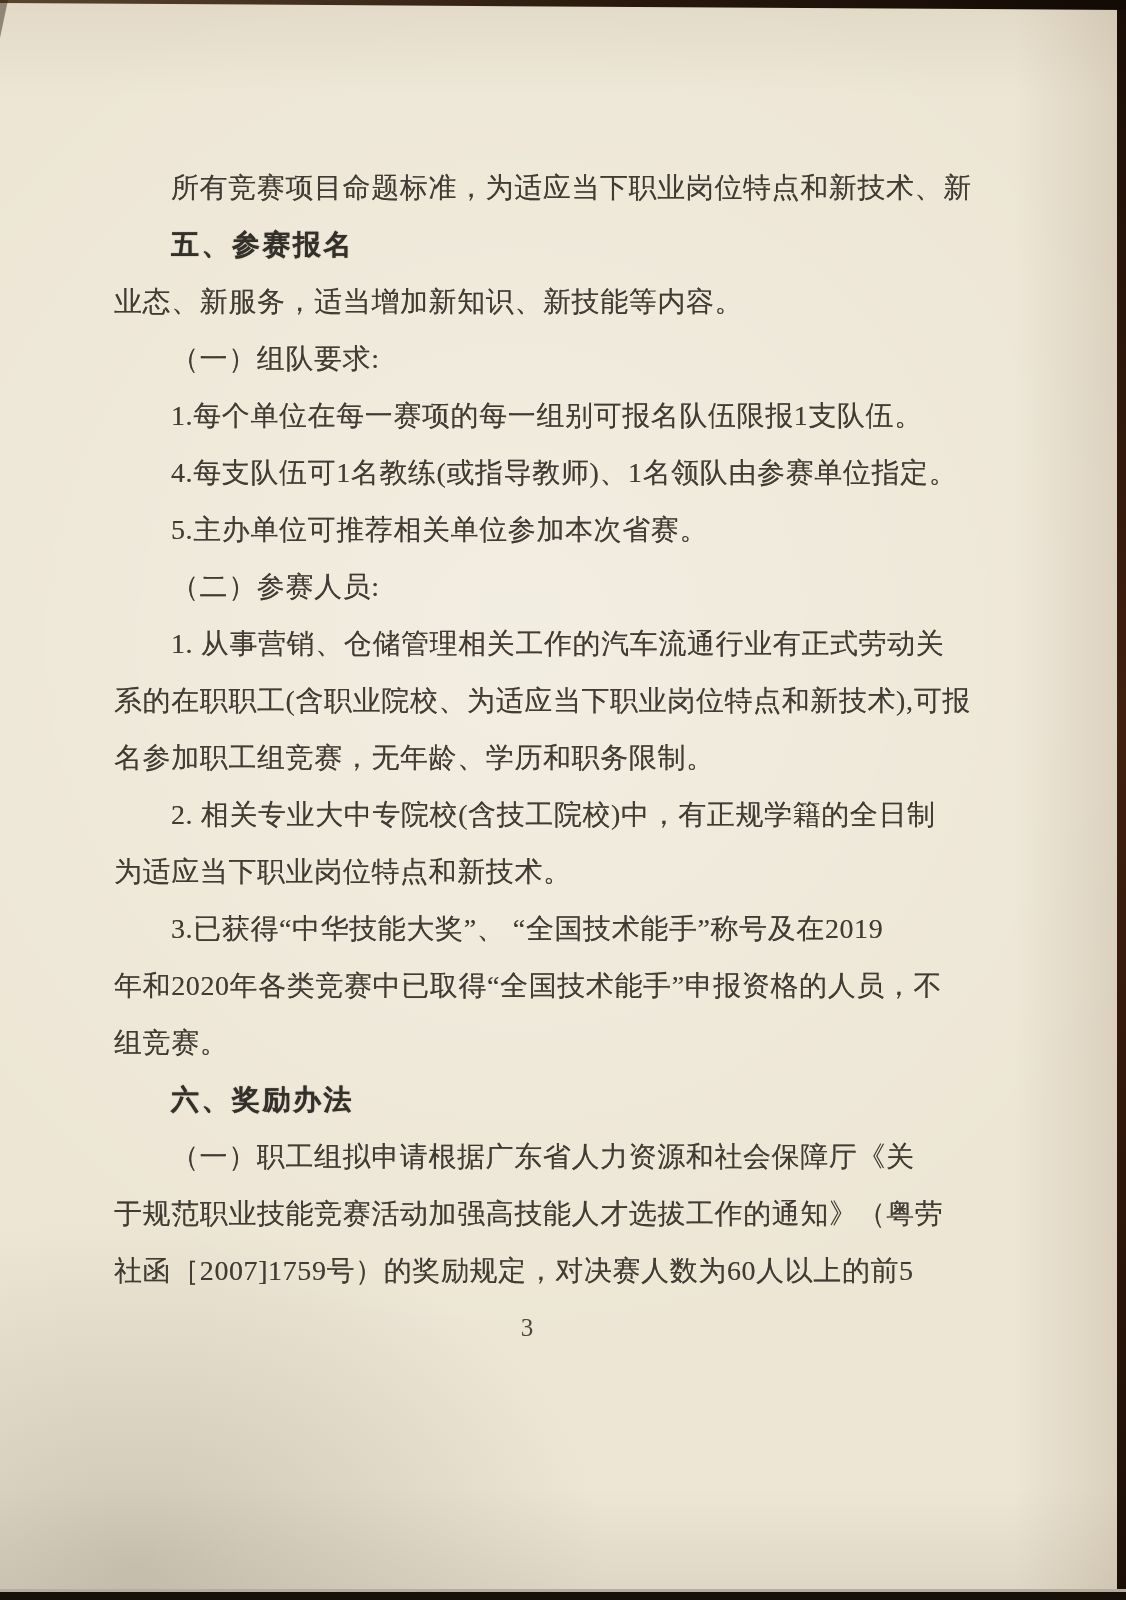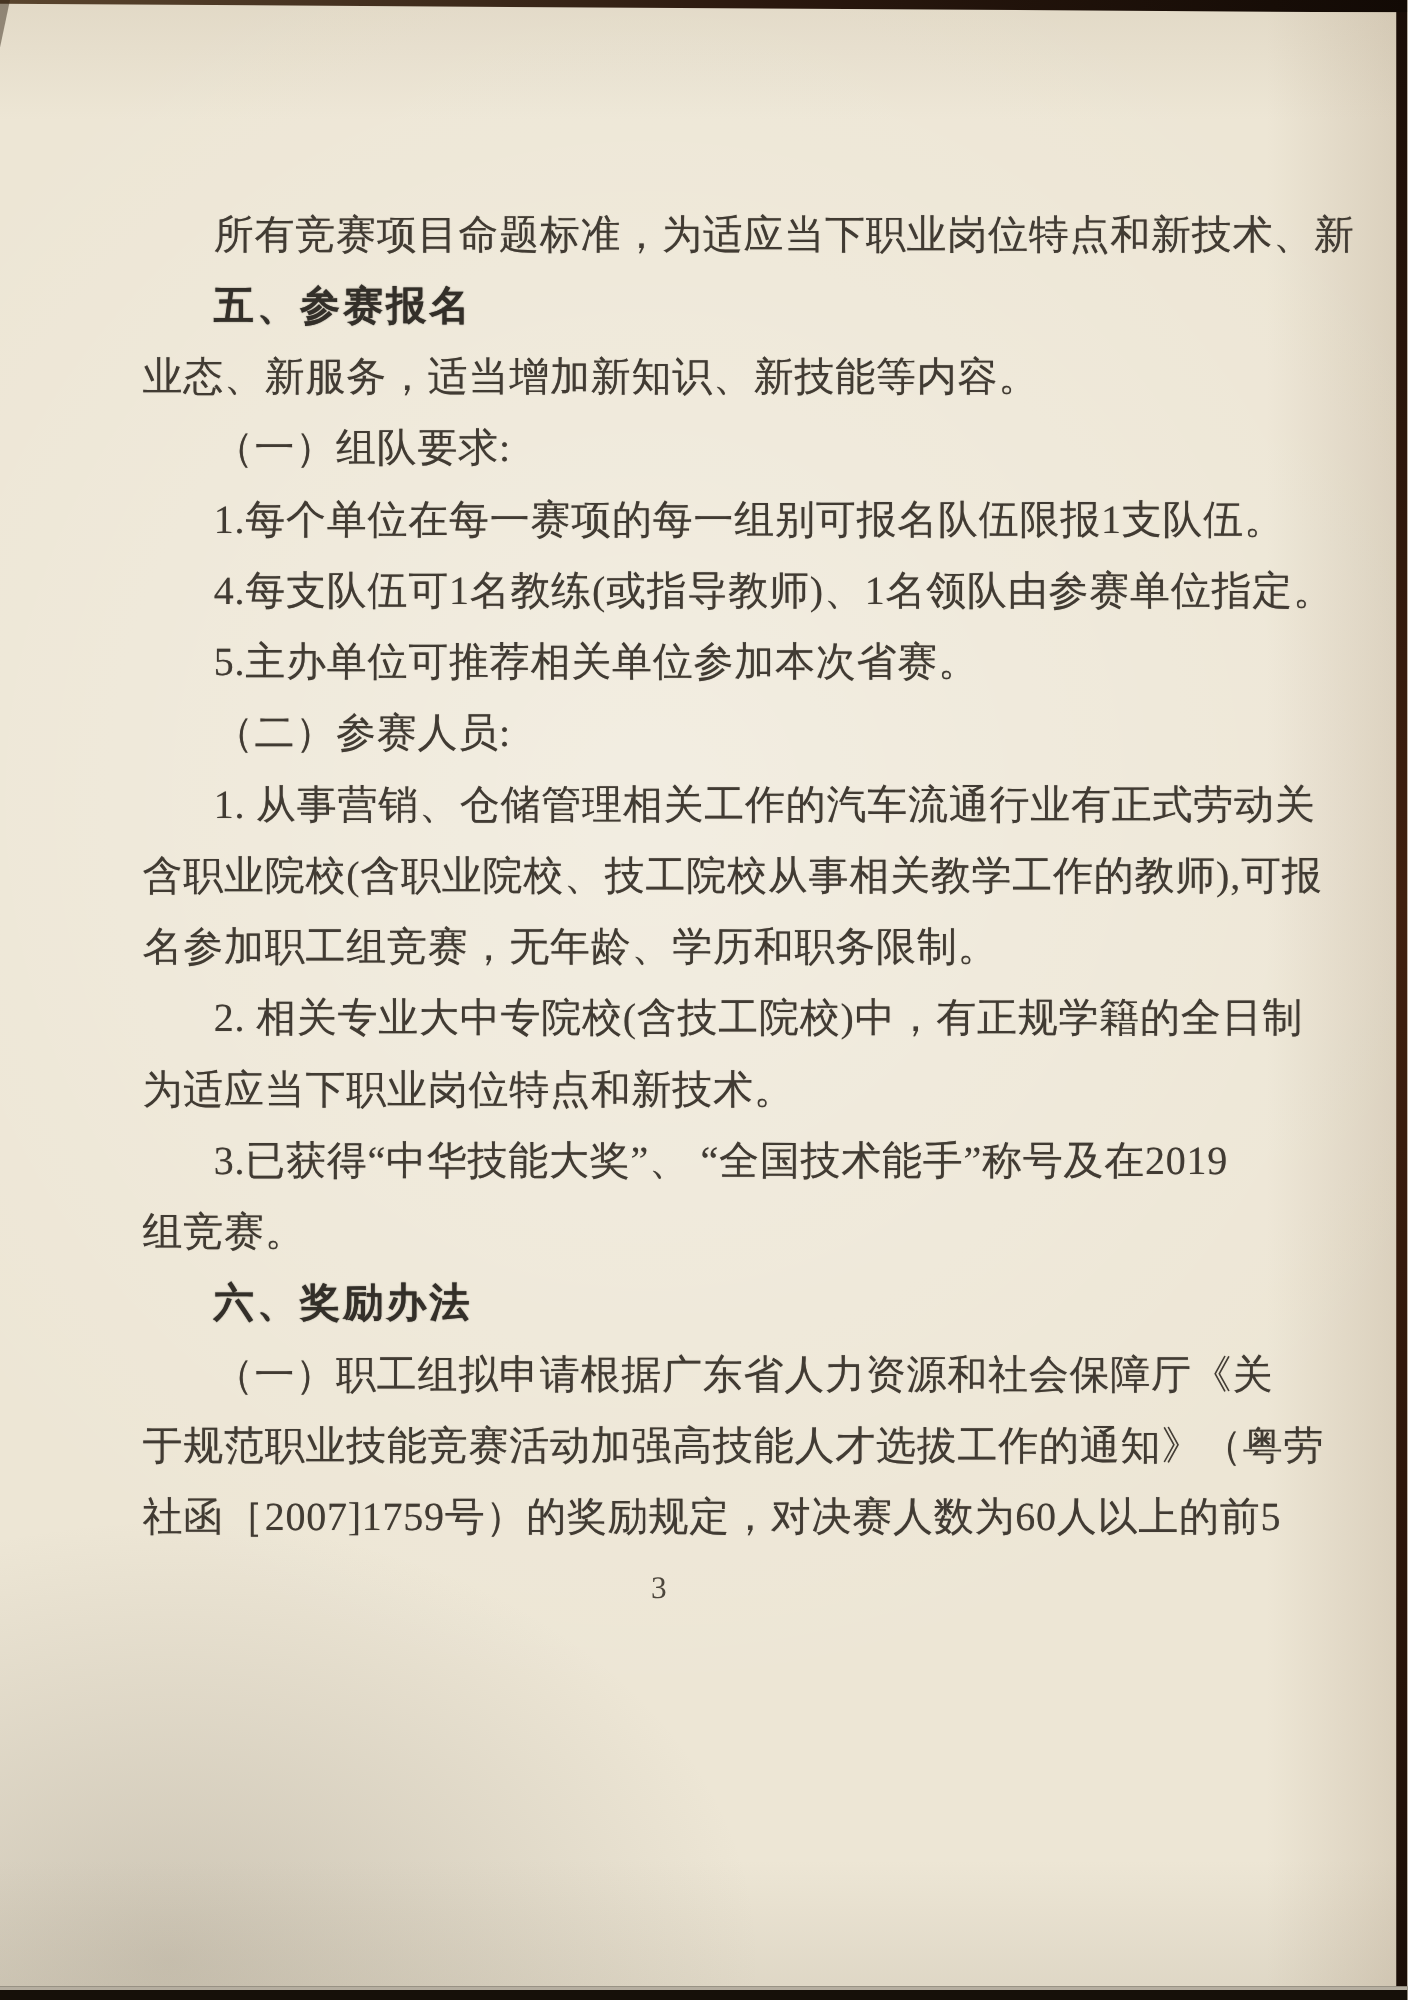--- a/index.html
+++ b/index.html
@@ -58,21 +58,21 @@
     position: absolute;
     top: 159px;
     left: 114px;
     width: 826px;
     color: #413b33;
     z-index: 2;
   }
   .ln {
     height: 57px;
     line-height: 57px;
-    font-size: 32px;
+    font-size: 28px;
     letter-spacing: 0.6px;
     white-space: nowrap;
     text-shadow: 0 0 0.6px rgba(65,59,51,0.55);
   }
   .ind { padding-left: 57px; }
   .hd {
     font-weight: bold;
     color: #332f29;
     letter-spacing: 2.5px;
     text-shadow: 0 0 1px rgba(40,36,30,0.8);
@@ -92,25 +92,26 @@
   <div class="textblock">
     <div class="ln ind">所有竞赛项目命题标准，为适应当下职业岗位特点和新技术、新</div>
     <div class="ln ind hd">五、参赛报名</div>
     <div class="ln">业态、新服务，适当增加新知识、新技能等内容。</div>
     <div class="ln ind">（一）组队要求:</div>
     <div class="ln ind">1.每个单位在每一赛项的每一组别可报名队伍限报1支队伍。</div>
     <div class="ln ind">4.每支队伍可1名教练(或指导教师)、1名领队由参赛单位指定。</div>
     <div class="ln ind">5.主办单位可推荐相关单位参加本次省赛。</div>
     <div class="ln ind">（二）参赛人员:</div>
     <div class="ln ind">1.  从事营销、仓储管理相关工作的汽车流通行业有正式劳动关</div>
-    <div class="ln">含职业院校(含职业院校、技工院校从事相关教学工作的教师),可报</div>
+    <div class="ln">系的在职职工(含职业院校、为适应当下职业岗位特点和新技术),可报</div>
     <div class="ln">名参加职工组竞赛，无年龄、学历和职务限制。</div>
     <div class="ln ind">2.  相关专业大中专院校(含技工院校)中，有正规学籍的全日制</div>
     <div class="ln">为适应当下职业岗位特点和新技术。</div>
     <div class="ln ind">3.已获得“中华技能大奖”、 “全国技术能手”称号及在2019</div>
+    <div class="ln">年和2020年各类竞赛中已取得“全国技术能手”申报资格的人员，不</div>
     <div class="ln">组竞赛。</div>
     <div class="ln ind hd">六、奖励办法</div>
     <div class="ln ind">（一）职工组拟申请根据广东省人力资源和社会保障厅《关</div>
     <div class="ln">于规范职业技能竞赛活动加强高技能人才选拔工作的通知》（粤劳</div>
     <div class="ln">社函［2007]1759号）的奖励规定，对决赛人数为60人以上的前5</div>
     <div class="pagenum">3</div>
   </div>
 </div>
 
 <div class="edge-top"></div>

